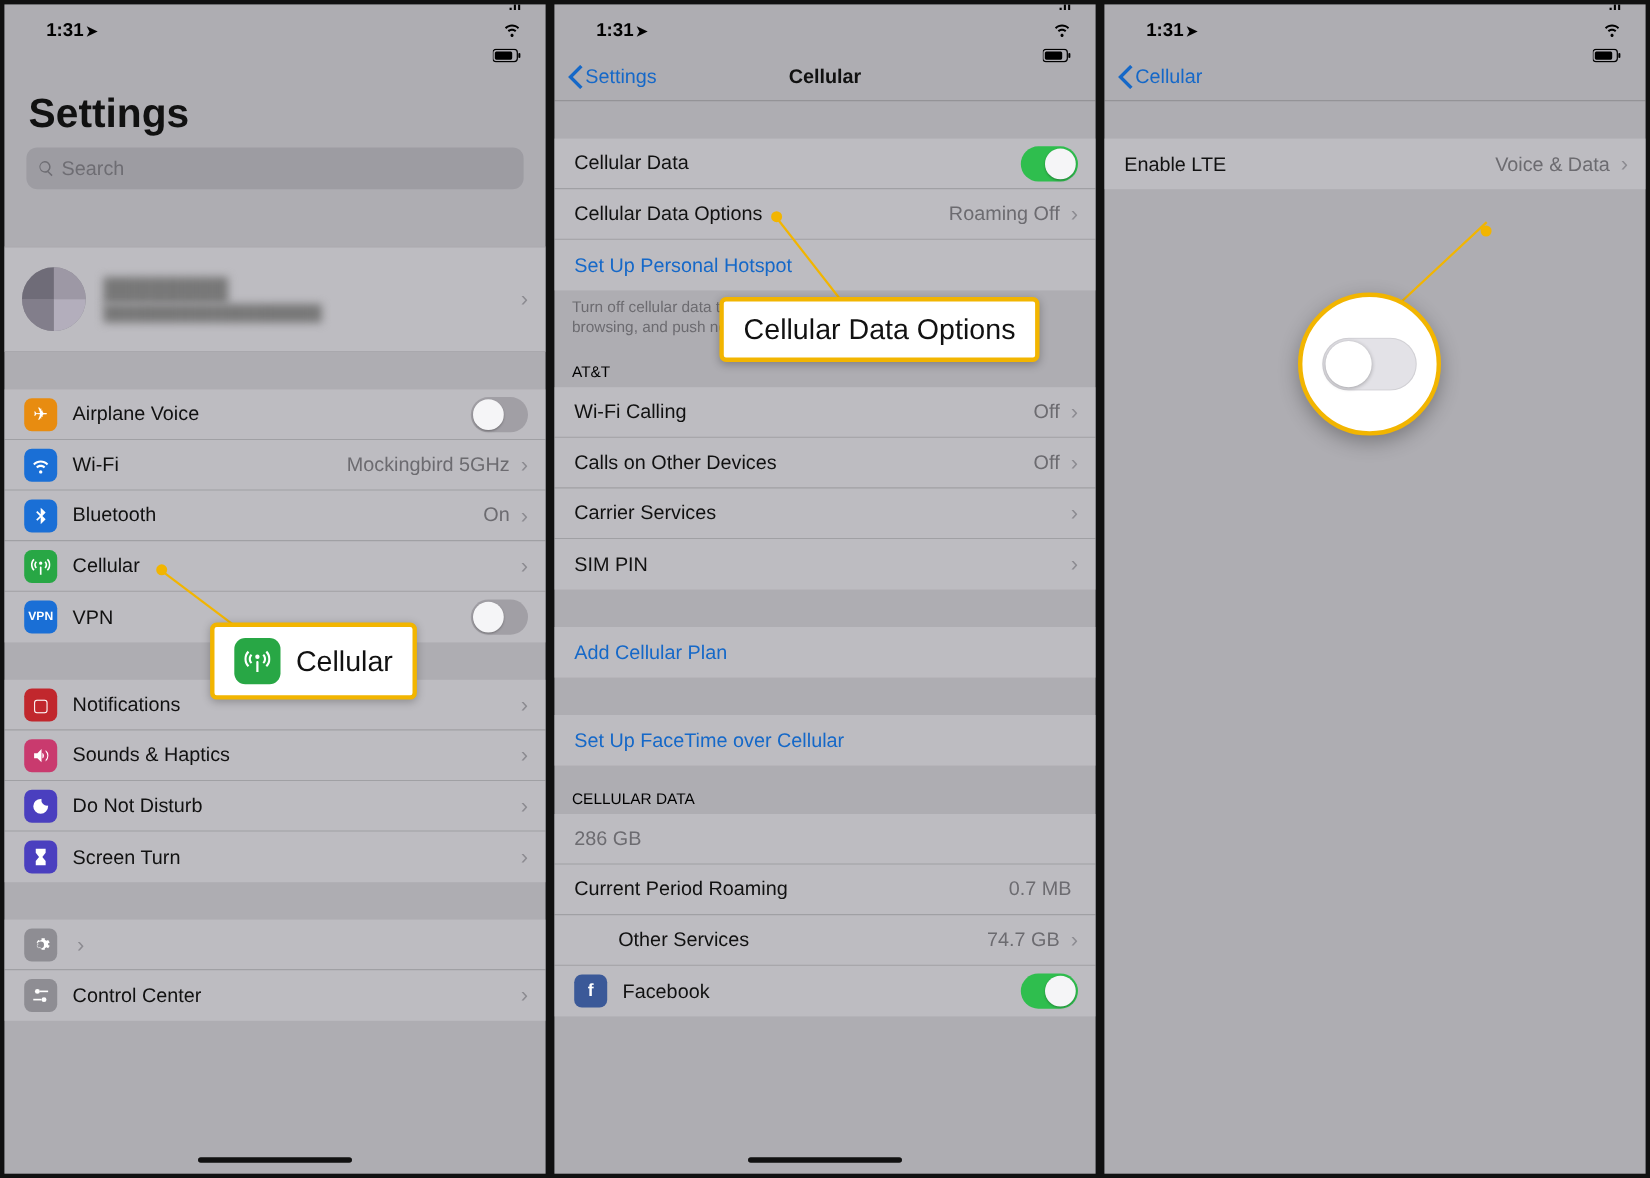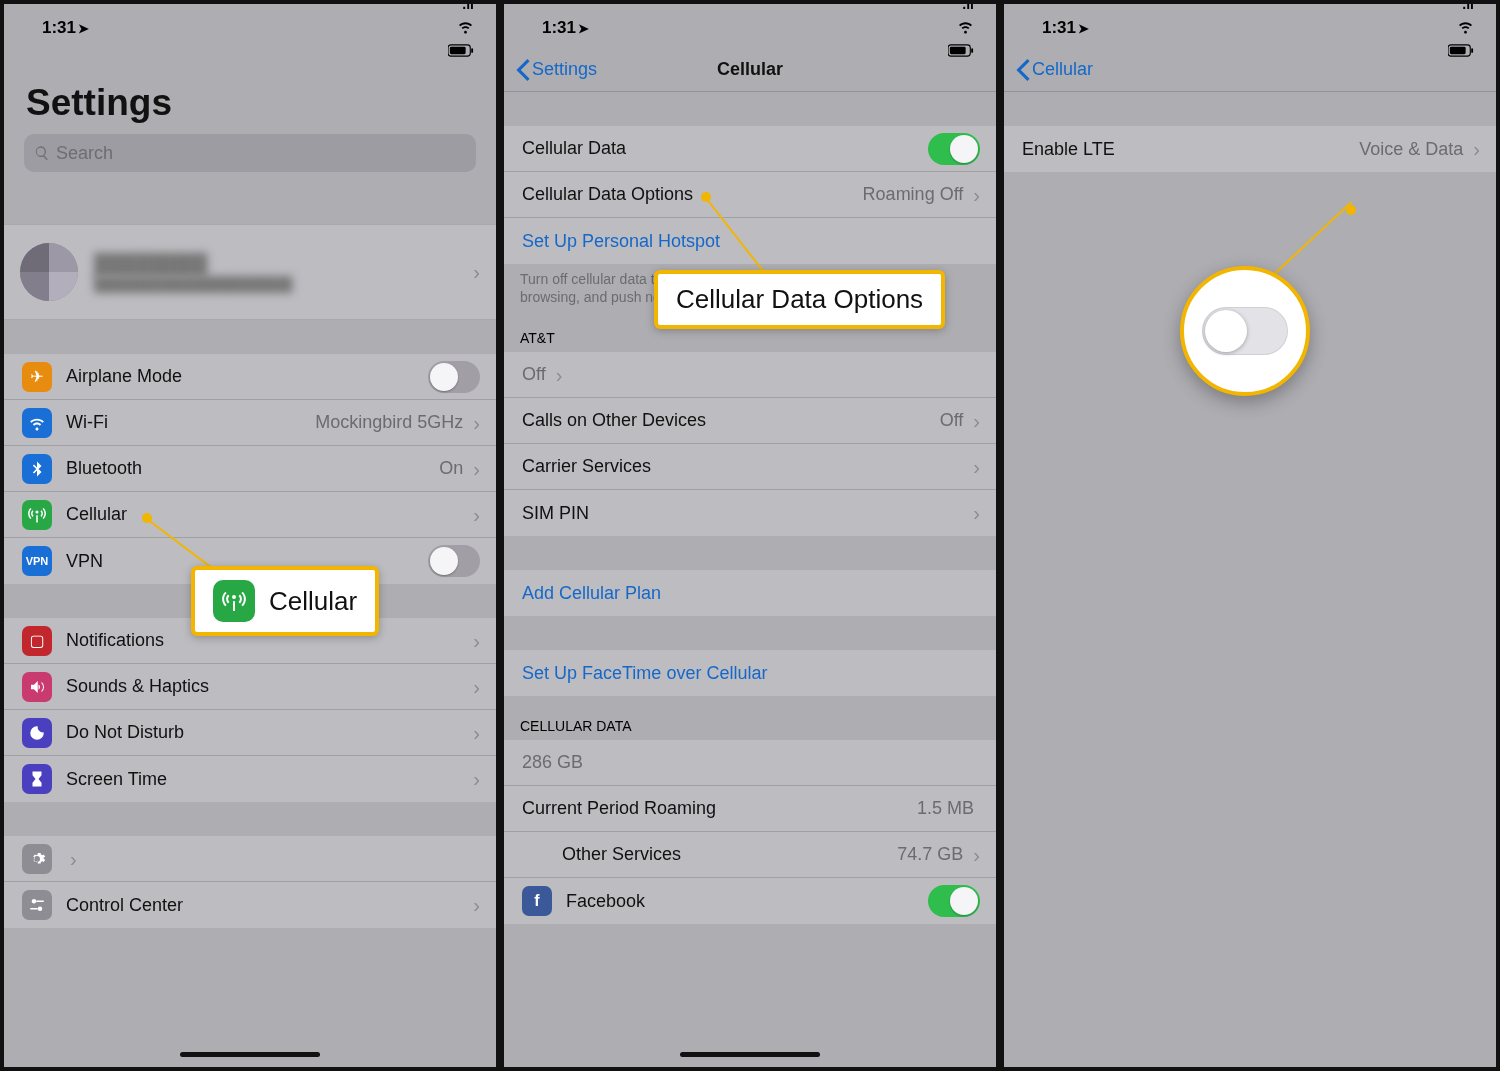--- a/index.html
+++ b/index.html
@@ -248,21 +248,21 @@
       <div class="profile-name">████████</div>
       <div class="profile-sub">████████████████████</div>
     </div>
     <span class="chevron">›</span>
   </div>
 
   <div class="group-gap"></div>
   <div class="cell-group">
     <div class="cell">
       <div class="app-icon" style="background:#e88c10">✈</div>
-      <div class="label">Airplane Mode</div>
+      <div class="label">Airplane Voice</div>
       <div class="toggle"></div>
     </div>
     <div class="cell">
       <div class="app-icon" style="background:#1a6fd6">
         <svg class="icon" viewBox="0 0 24 24">
             <path d="M12 18c1.1 0 2 .9 2 2s-.9 2-2 2-2-.9-2-2 .9-2 2-2zm-5.6-4.2c3.1-3.1 8.1-3.1 11.2 0l-1.8 1.8c-2.1-2.1-5.5-2.1-7.6 0l-1.8-1.8zM2.8 10c5.1-5.1 13.3-5.1 18.4 0l-1.8 1.8c-4.1-4.1-10.7-4.1-14.8 0L2.8 10z"></path>
           </svg>
       </div>
       <div class="label">Wi-Fi</div>
       <div class="value">Mockingbird 5GHz</div>
@@ -318,21 +318,21 @@
       </div>
       <div class="label">Do Not Disturb</div>
       <span class="chevron">›</span>
     </div>
     <div class="cell">
       <div class="app-icon" style="background:#4a3fbf">
         <svg class="icon" viewBox="0 0 24 24">
             <path d="M6 2h12v5l-4 5 4 5v5H6v-5l4-5-4-5V2z"></path>
           </svg>
       </div>
-      <div class="label">Screen Time</div>
+      <div class="label">Screen Turn</div>
       <span class="chevron">›</span>
     </div>
   </div>
 
   <div class="group-gap"></div>
   <div class="cell-group">
     <div class="cell">
       <div class="app-icon" style="background:#8e8d93">
         <svg class="icon" viewBox="0 0 24 24">
             <path d="M12 8a4 4 0 100 8 4 4 0 000-8zm9 4l2 1-2 3-2-1a8 8 0 01-2 1l0 2h-4l0-2a8 8 0 01-2-1l-2 1-2-3 2-1a8 8 0 010-2l-2-1 2-3 2 1a8 8 0 012-1l0-2h4l0 2a8 8 0 012 1l2-1 2 3-2 1a8 8 0 010 2z"></path>
@@ -412,20 +412,21 @@
     </div>
     <div class="cell">
       <div class="link-label">Set Up Personal Hotspot</div>
     </div>
   </div>
   <div class="section-footer">Turn off cellular data to restrict all data to Wi-Fi, including email, web browsing, and push notifications.</div>
 
   <div class="section-header">AT&amp;T</div>
   <div class="cell-group">
     <div class="cell">
+      <div class="label">Wi-Fi Calling</div>
       <div class="value">Off</div>
       <span class="chevron">›</span>
     </div>
     <div class="cell">
       <div class="label">Calls on Other Devices</div>
       <div class="value">Off</div>
       <span class="chevron">›</span>
     </div>
     <div class="cell">
       <div class="label">Carrier Services</div>
@@ -450,21 +451,21 @@
     </div>
   </div>
 
   <div class="section-header">CELLULAR DATA</div>
   <div class="cell-group">
     <div class="cell">
       <div class="value">286 GB</div>
     </div>
     <div class="cell">
       <div class="label">Current Period Roaming</div>
-      <div class="value">1.5 MB</div>
+      <div class="value">0.7 MB</div>
     </div>
     <div class="cell indented">
       <div class="label">Other Services</div>
       <div class="value">74.7 GB</div>
       <span class="chevron">›</span>
     </div>
     <div class="cell">
       <div class="app-icon" style="background:#3b5998;font-weight:700">f</div>
       <div class="label">Facebook</div>
       <div class="toggle on"></div>

